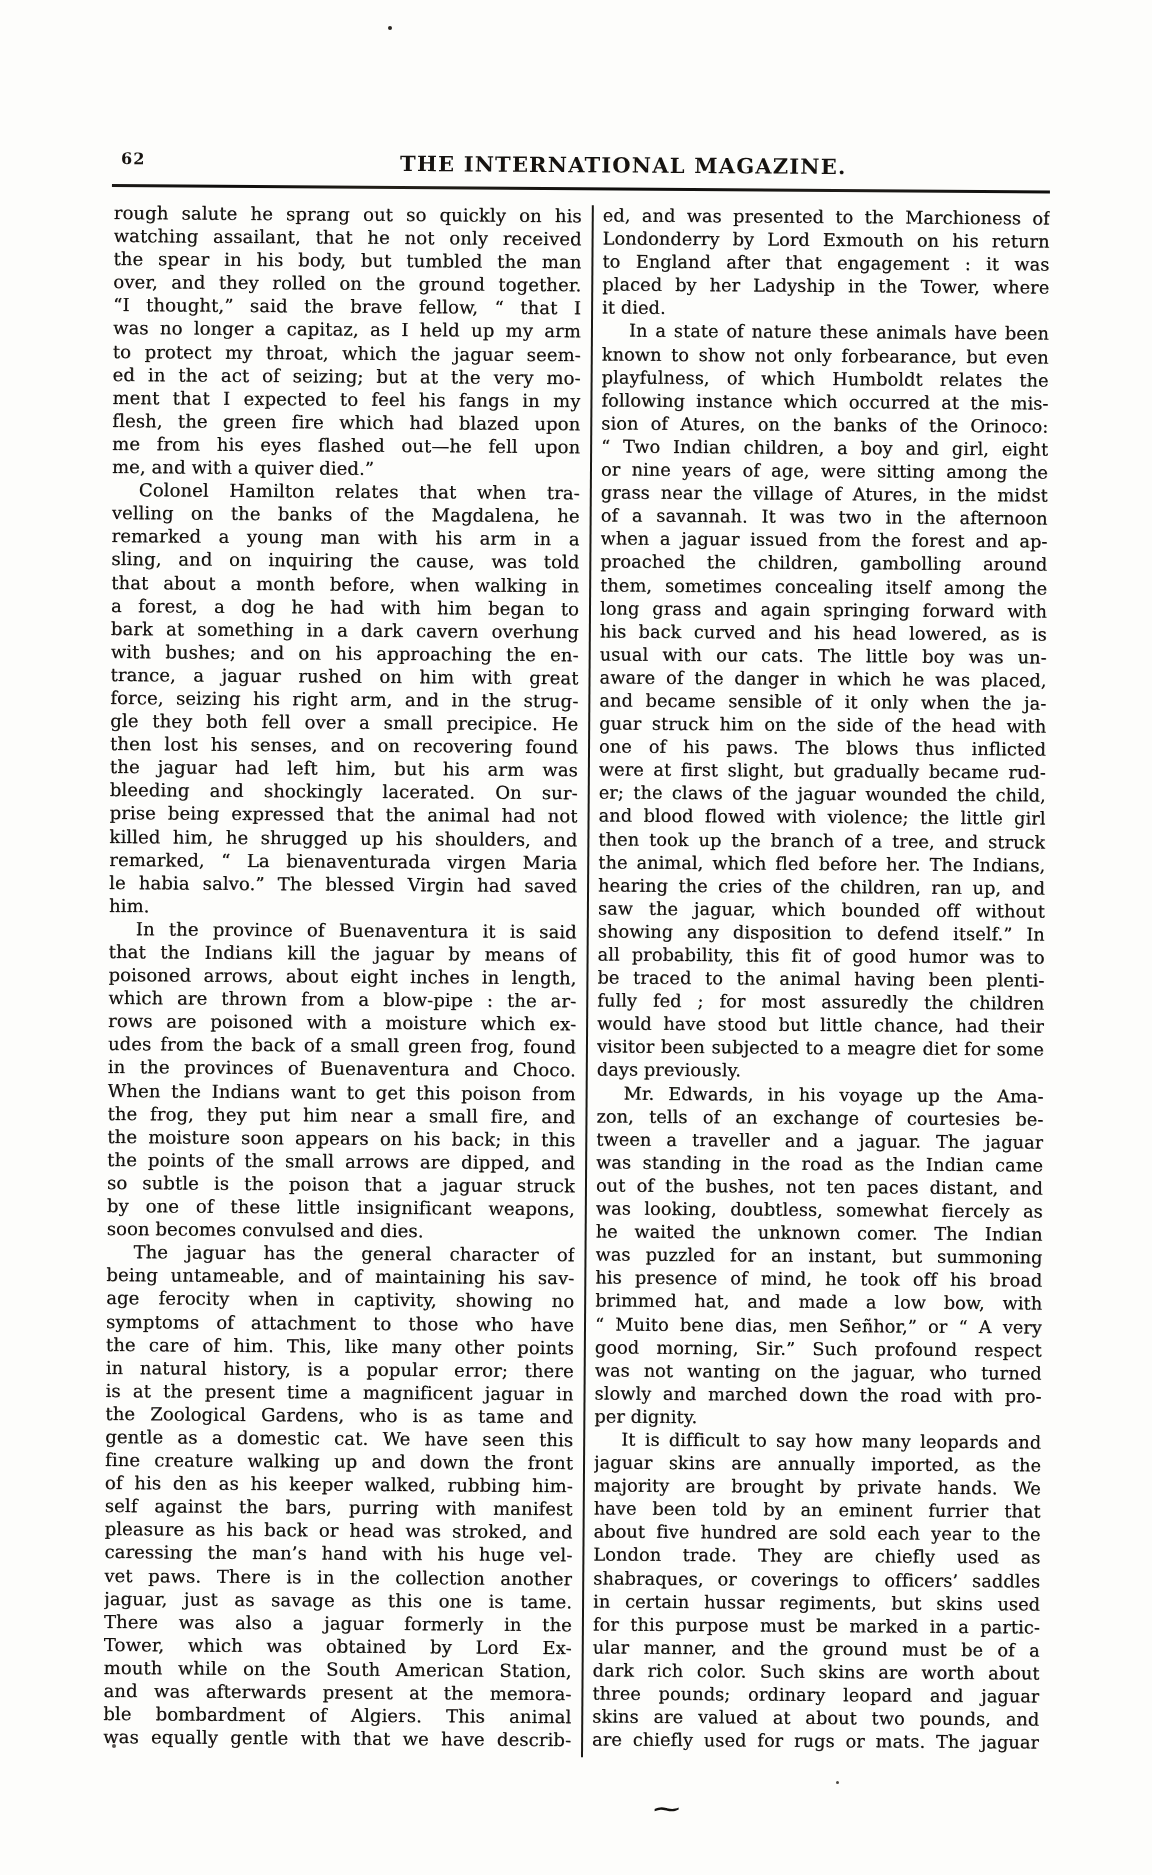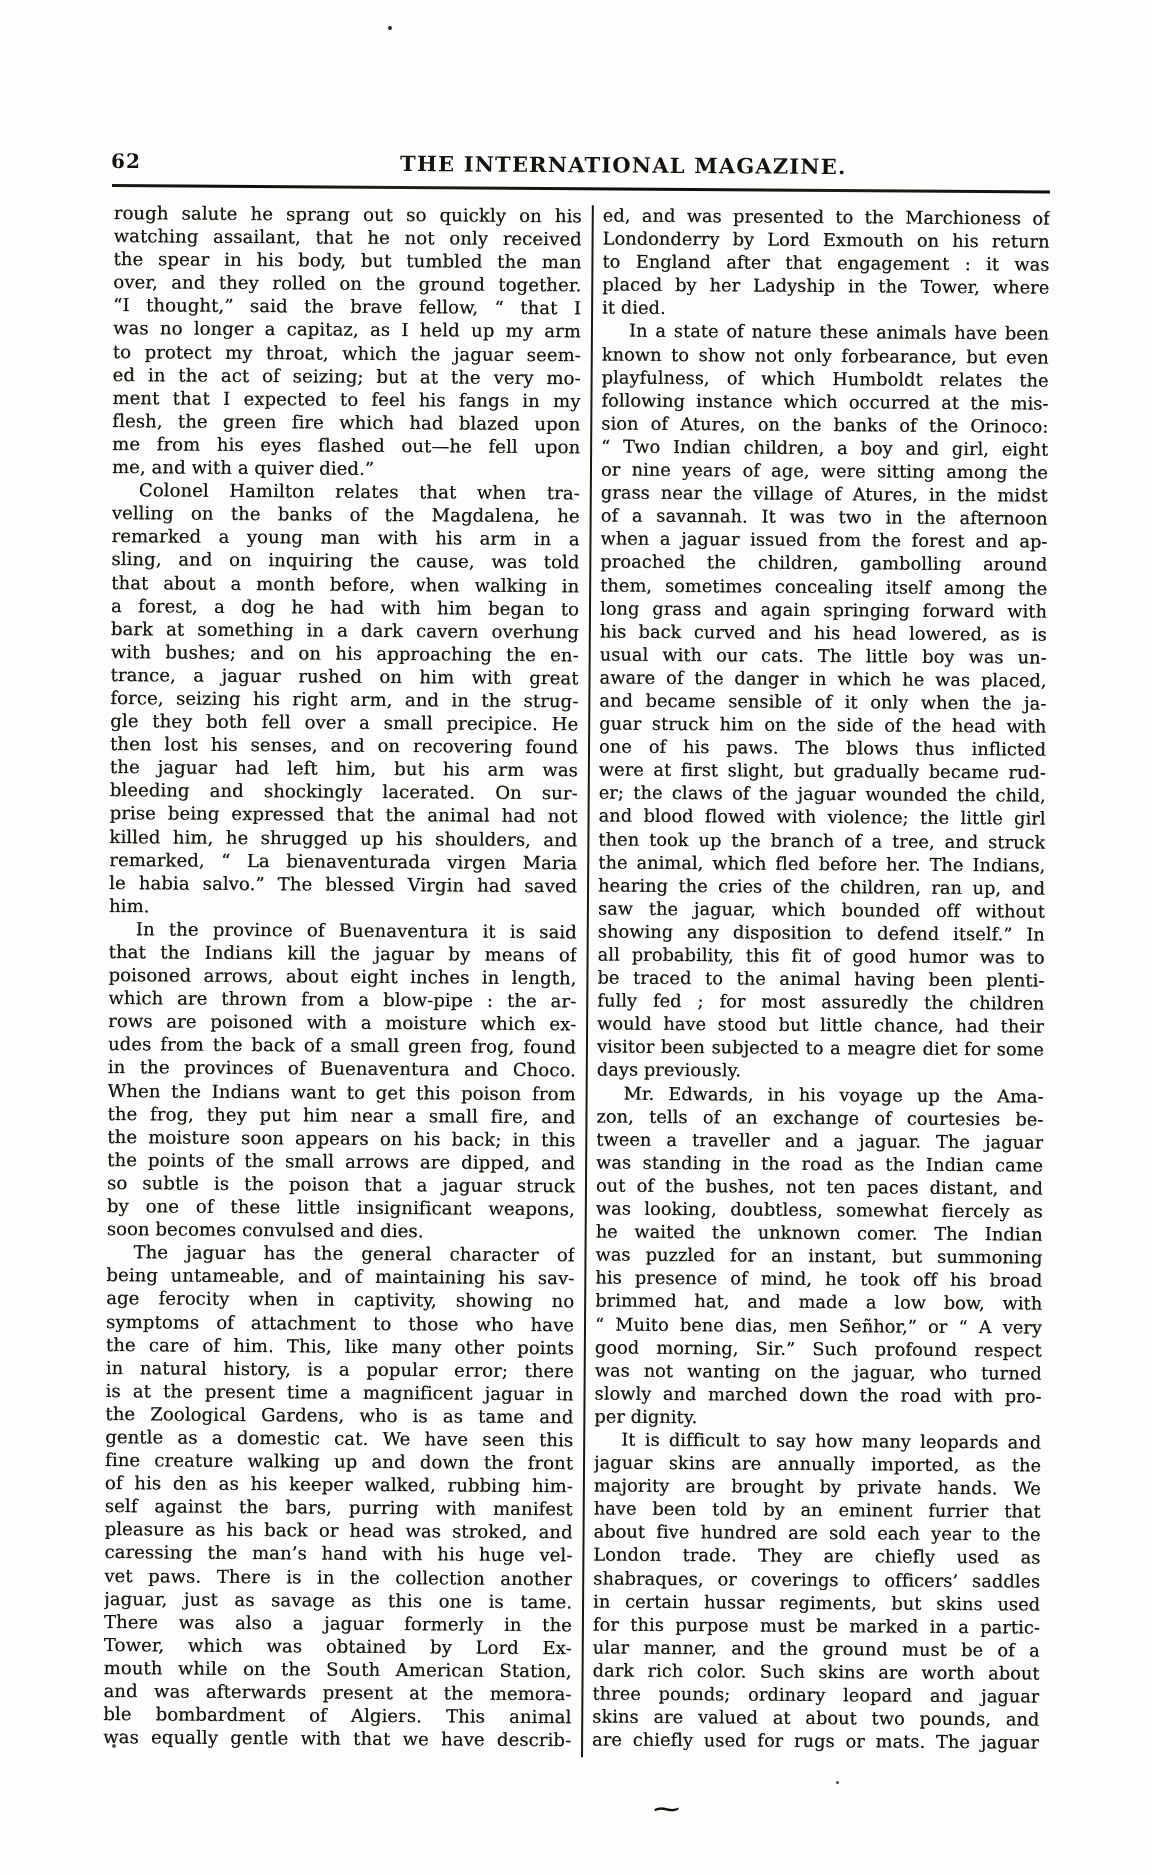--- a/index.html
+++ b/index.html
@@ -14,22 +14,22 @@
     position: absolute; inset: 0;
     background: #fdfdfb;
     color: #161310;
   }
   #scan-content {
     position: absolute; inset: 0;
     transform: rotate(0.4deg);
     transform-origin: 114px 180px;
   }
   #page-number {
-    position: absolute; left: 111px; top: 149px;
-    font-size: 20px; font-weight: bold; letter-spacing: 1px;
+    position: absolute; left: 121px; top: 149px;
+    font-size: 16px; font-weight: bold; letter-spacing: 1px;
   }
   #masthead {
     position: absolute; left: 400px; top: 149px;
     font-size: 21px; font-weight: bold; letter-spacing: 1.2px;
     white-space: nowrap;
   }
   #header-rule {
     position: absolute; left: 112px; top: 184px;
     width: 938px; height: 3px;
     background: linear-gradient(90deg, #1c1a17 0%, #0d0c0b 12%, #232019 30%, #0e0d0c 55%, #1f1c18 78%, #0f0e0d 100%);

